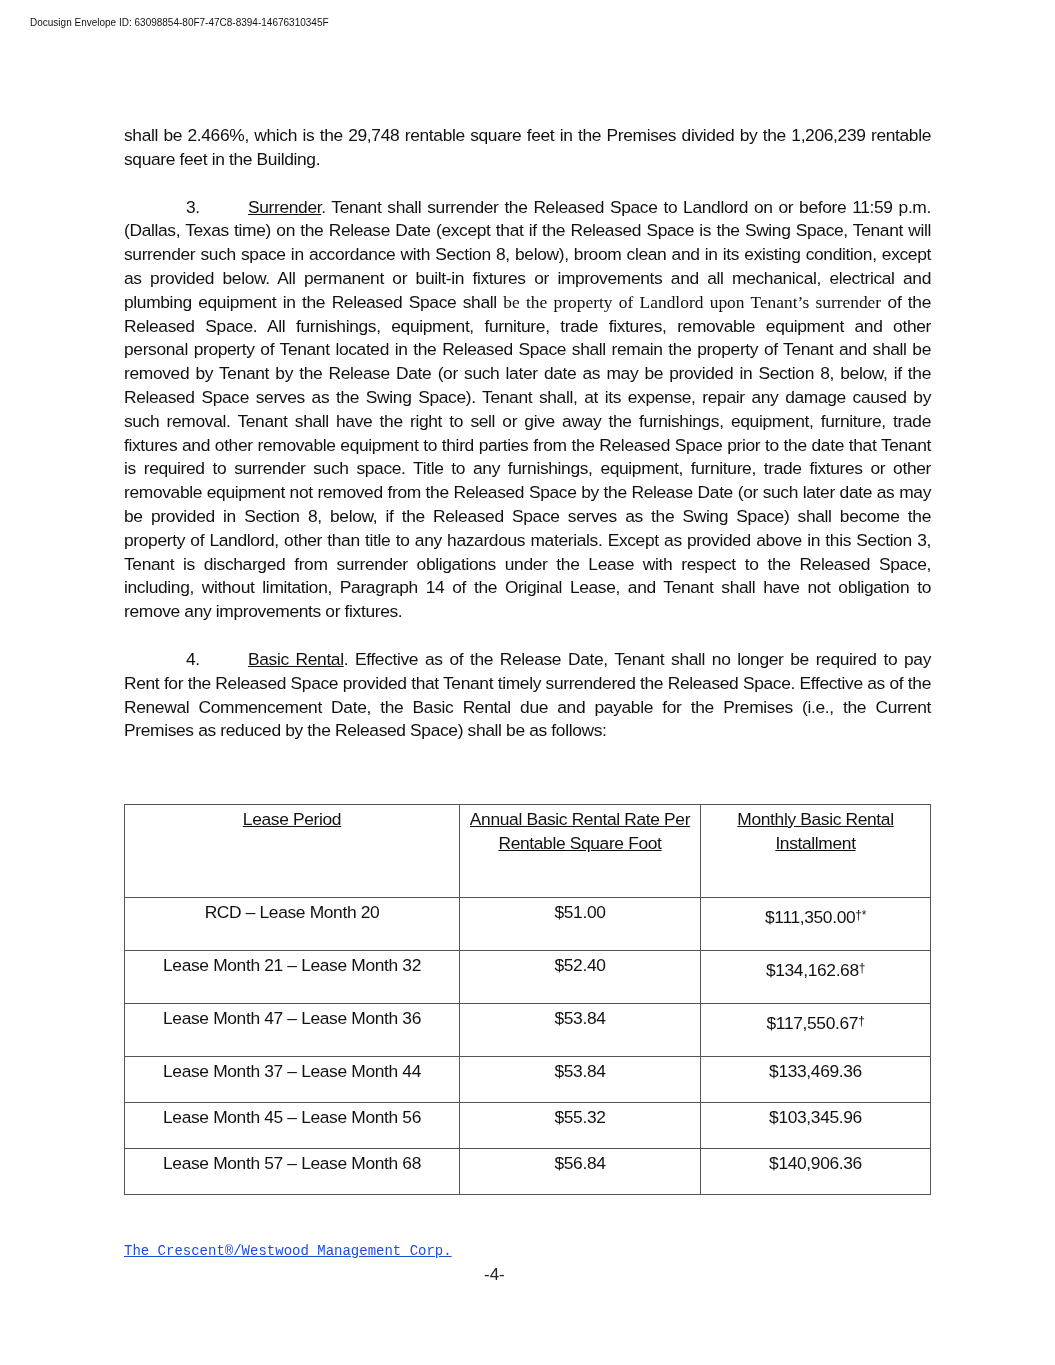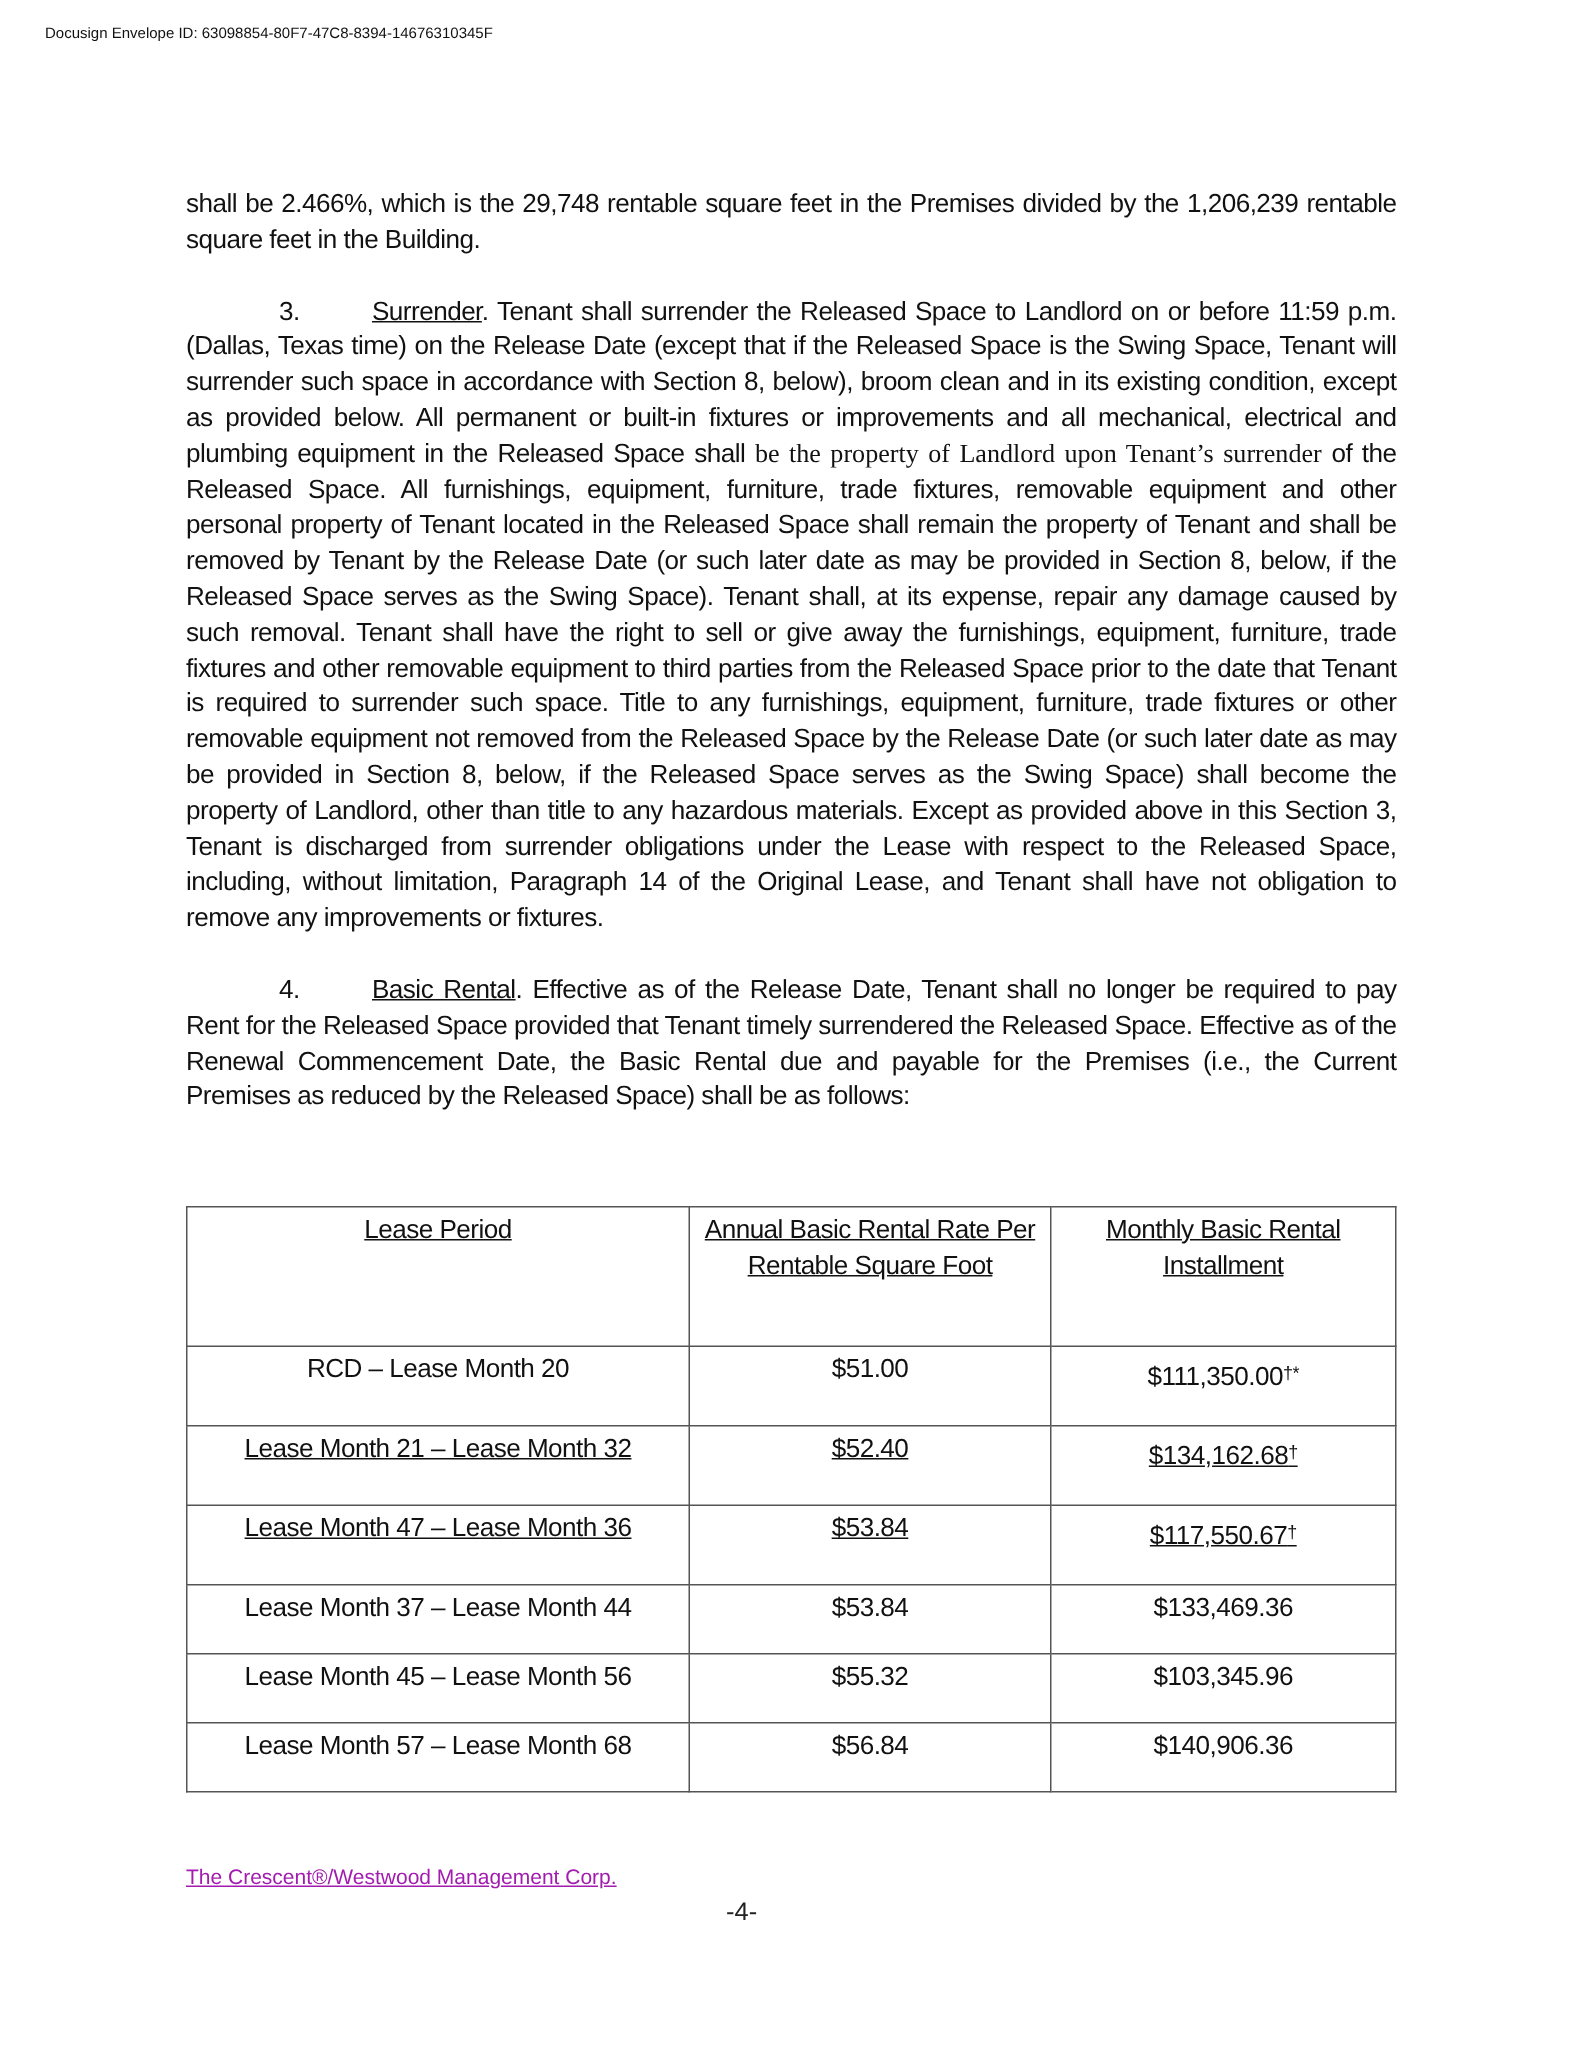--- a/index.html
+++ b/index.html
@@ -10,27 +10,27 @@
   .para + .para { margin-top: 24px; }
   .num { display: inline-block; width: 62px; padding-left: 62px; }
   .heading { text-decoration: underline; }
   .serif { font-family: "Liberation Serif", serif; letter-spacing: 0; }
   table.rent { position: absolute; left: 124px; top: 804px; width: 807px; border-collapse: collapse; font-family: "Liberation Sans", sans-serif; font-size: 17.4px; letter-spacing: -0.35px; }
   table.rent th, table.rent td { border: 1.3px solid #555; text-align: center; vertical-align: top; font-weight: normal; padding: 3px 4px 0 4px; }
   table.rent th { height: 89px; line-height: 23.8px; }
   table.rent th span { text-decoration: underline; }
   table.rent td { line-height: 22px; }
   table.rent tr.r1 td { height: 46px; padding-top: 3px; }
-  table.rent tr.r2 td, table.rent tr.r3 td { height: 46px; text-decoration: underline; }
+  table.rent tr.r2 td, table.rent tr.r3 td { height: 46px; }
   table.rent tr.r4 td, table.rent tr.r5 td, table.rent tr.r6 td { height: 42px; }
   .col1 { width: 326px; }
   .col2 { width: 232px; }
   .mark { font-size: 12px; vertical-align: 4px; }
   td.money { padding-top: 6px !important; }
-  .footer-company { position: absolute; left: 124px; top: 1243px; font-family: Liberation Sans, sans-serif; font-size: 14px; text-decoration: underline; color: #a21caf; text-align: right; }
+  .footer-company { position: absolute; left: 124px; top: 1243px; font-family: Liberation Mono, monospace; font-size: 14px; text-decoration: underline; color: #1d4ed8; text-align: right; }
   .page-num { position: absolute; left: 484px; top: 1265px; font-family: "Liberation Sans", sans-serif; font-size: 17px; color: #222; }
 </style>
 </head>
 <body>
 
 <div class="envelope">Docusign Envelope ID: 63098854-80F7-47C8-8394-14676310345F</div>
 
 <div class="content">
   <p class="para">shall be 2.466%, which is the 29,748 rentable square feet in the Premises divided by the 1,206,239 rentable square feet in the Building.</p>
 

